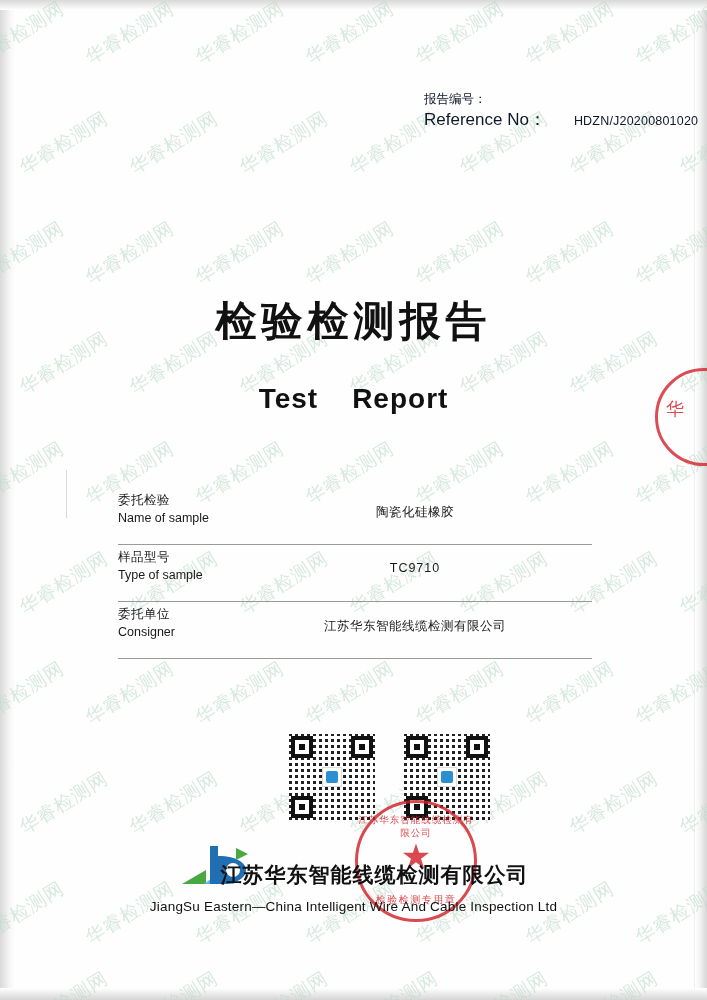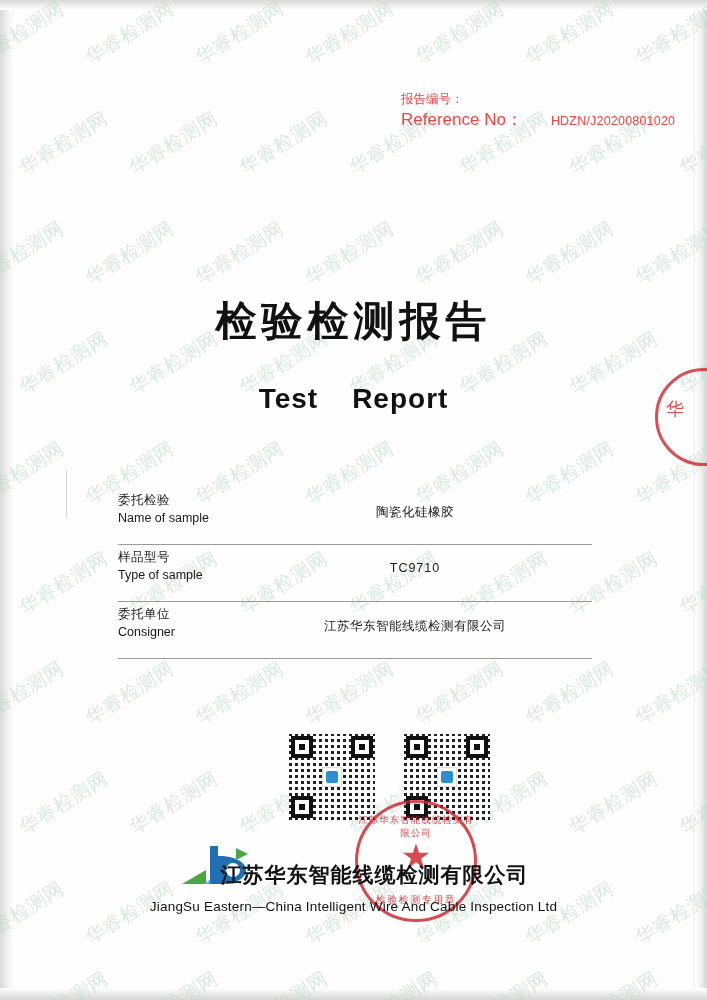--- a/index.html
+++ b/index.html
@@ -72,24 +72,24 @@
     font-size: 19px;
     font-family: "DejaVu Sans", sans-serif;
     letter-spacing: 1px;
     transform: rotate(-32deg);
     white-space: nowrap;
   }
 
   
   .ref-block {
     position: absolute;
-    left: 401px;
+    left: 424px;
     top: 88px;
     font-size: 12.5px;
-    color: #ef4444;
+    color: #0f172a;
     line-height: 21px;
   }
   .ref-row {
     display: flex;
     align-items: baseline;
     white-space: nowrap;
   }
   .ref-label-cn { font-family: "DejaVu Sans", sans-serif; font-size: 12.5px; }
   .ref-label-en { font-family: "Liberation Sans", sans-serif; font-size: 17px; }
   .ref-value {

